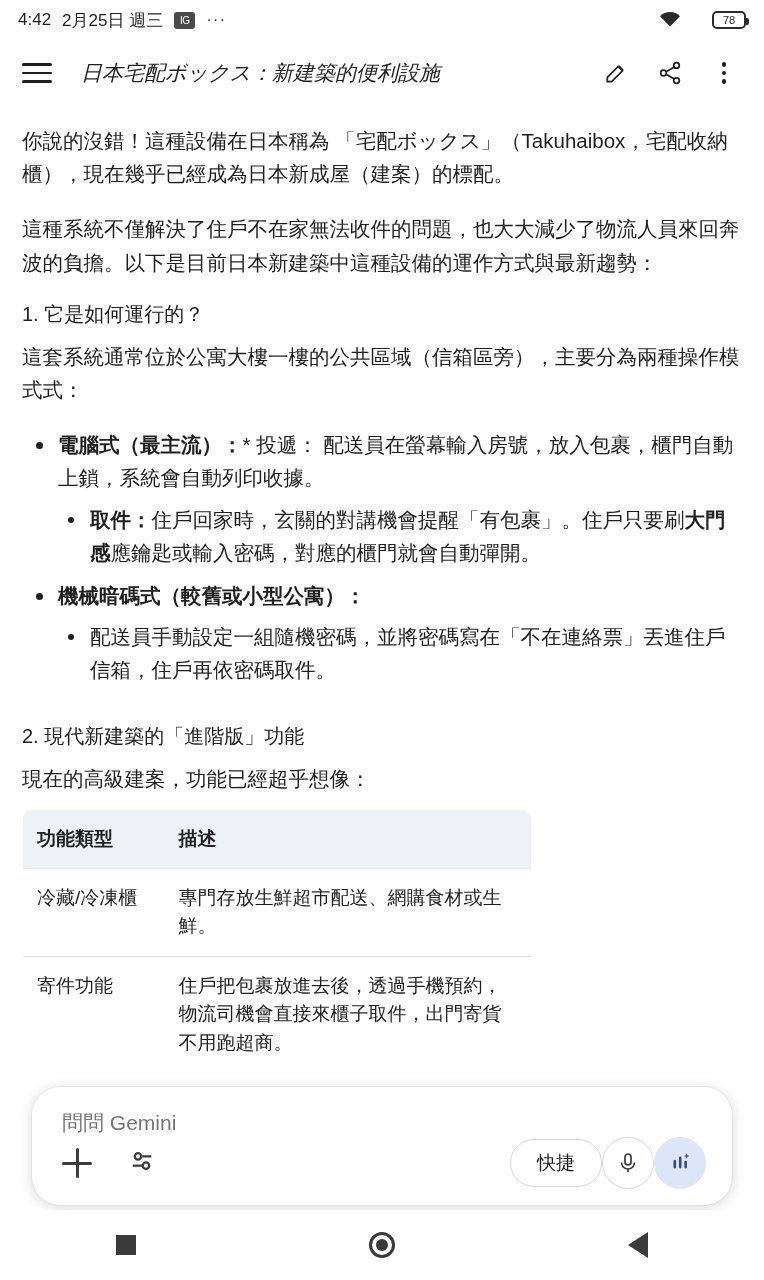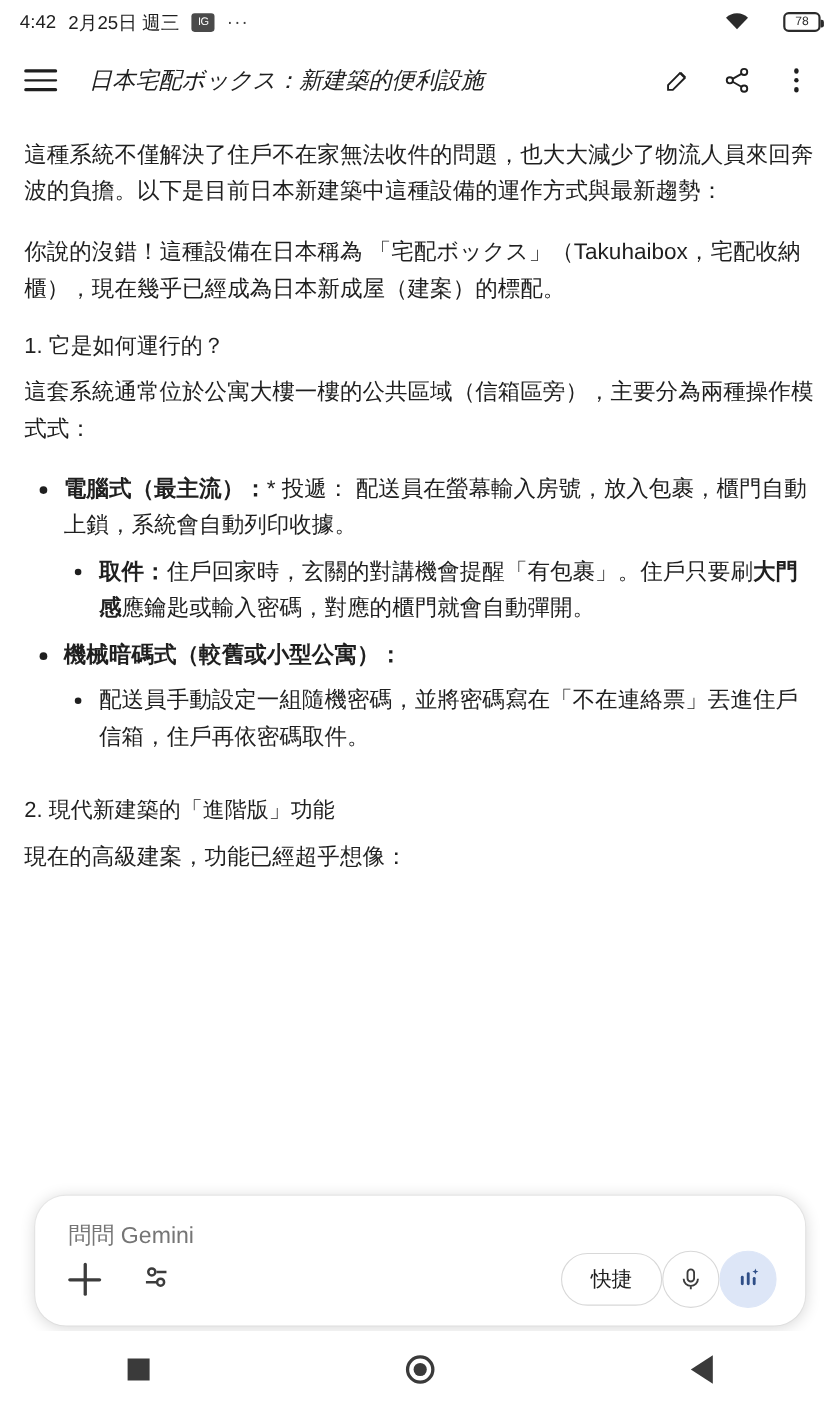--- a/index.html
+++ b/index.html
@@ -288,22 +288,22 @@
     <div class="icon-btn kebab">
       <i></i>
         <i></i>
         <i></i>
     </div>
   </div>
 </div>
 
 <div class="content">
 
+  <p class="para">你說的沒錯！這種設備在日本稱為 「宅配ボックス」（Takuhaibox，宅配收納櫃），現在幾乎已經成為日本新成屋（建案）的標配。</p>
   <p class="para">這種系統不僅解決了住戶不在家無法收件的問題，也大大減少了物流人員來回奔波的負擔。以下是目前日本新建築中這種設備的運作方式與最新趨勢：</p>
-  <p class="para">你說的沒錯！這種設備在日本稱為 「宅配ボックス」（Takuhaibox，宅配收納櫃），現在幾乎已經成為日本新成屋（建案）的標配。</p>
 
   <h3 class="sect">1. 它是如何運行的？</h3>
   <p class="para">這套系統通常位於公寓大樓一樓的公共區域（信箱區旁），主要分為兩種操作模式式：</p>
 
   <ul class="lvl1">
     <li>
       <span class="bold">電腦式（最主流）：</span><span>* 投遞： 配送員在螢幕輸入房號，放入包裹，櫃門自動上鎖，系統會自動列印收據。</span>
       <ul class="lvl2">
         <li>
           <span class="bold">取件：</span><span>住戶回家時，玄關的對講機會提醒「有包裹」。住戶只要刷</span><span class="bold">大門感</span><span>應鑰匙或輸入密碼，對應的櫃門就會自動彈開。</span>
@@ -316,20 +316,38 @@
         <li>
           <span>配送員手動設定一組隨機密碼，並將密碼寫在「不在連絡票」丟進住戶信箱，住戶再依密碼取件。</span>
         </li>
       </ul>
     </li>
   </ul>
 
   <h3 class="sect" style="margin-top:36px">2. 現代新建築的「進階版」功能</h3>
   <p class="para" style="margin-bottom:6px">現在的高級建案，功能已經超乎想像：</p>
 
+  <table class="info">
+    <thead>
+      <tr>
+        <th>功能類型</th>
+        <th>描述</th>
+      </tr>
+    </thead>
+    <tbody>
+      <tr>
+        <td>冷藏/冷凍櫃</td>
+        <td>專門存放生鮮超市配送、網購食材或生鮮。</td>
+      </tr>
+      <tr>
+        <td>寄件功能</td>
+        <td>住戶把包裹放進去後，透過手機預約，物流司機會直接來櫃子取件，出門寄貨不用跑超商。</td>
+      </tr>
+    </tbody>
+  </table>
 </div>
 
 <div class="fade-bottom"></div>
 
 <div class="gemini-bar">
   <div class="gemini-placeholder">問問 Gemini</div>
   <div class="gemini-row">
     <div class="gemini-left">
       <div class="plus"></div>
       <div>

